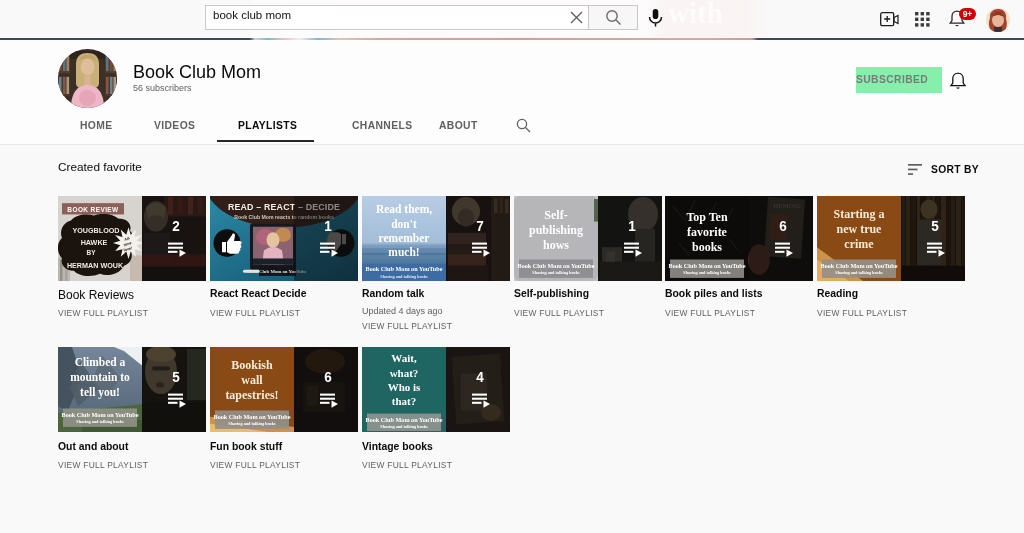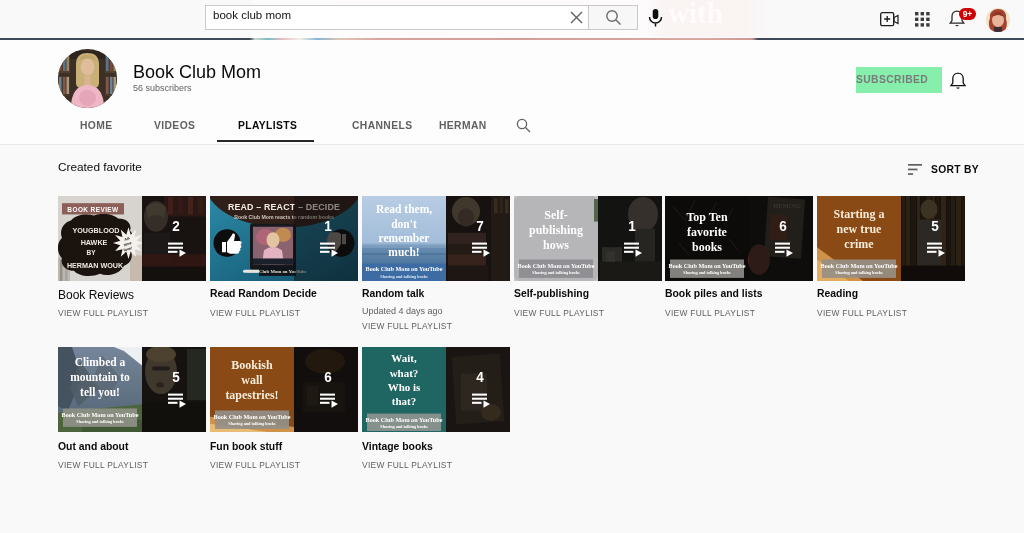--- a/index.html
+++ b/index.html
@@ -112,21 +112,21 @@
 <svg class="abs" style="left:949px;top:71px" width="18" height="19" viewBox="0 0 18 19">
 <path d="M9 1.5 l0 1.2 M9 2.2 c3.4 0 5.2 2.5 5.2 5.4 v4.4 l1.9 2.7 H1.9 L3.8 12 V7.6 c0 -2.9 1.8 -5.4 5.2 -5.4 z" fill="none" stroke="#111" stroke-width="1.3"></path>
 <path d="M7.2 16.4 a1.9 1.9 0 0 0 3.6 0 z" fill="#111"></path>
 </svg>
 
 <div class="abs" style="left:0;top:113px;width:1024px;height:31px;background:#fdfdfd;"></div>
 <div class="abs" style="left:80px;top:119.5px;font-size:10.3px;color:#606060;letter-spacing:0.4px;font-weight:bold;">HOME</div>
 <div class="abs" style="left:154px;top:119.5px;font-size:10.3px;color:#606060;letter-spacing:0.4px;font-weight:bold;">VIDEOS</div>
 <div class="abs" style="left:238px;top:119.5px;font-size:10.3px;color:#0a0a0a;letter-spacing:0.4px;font-weight:bold;">PLAYLISTS</div>
 <div class="abs" style="left:320px;top:119.5px;font-size:10.3px;color:#606060;letter-spacing:0.4px;font-weight:bold;margin-left:32px;">CHANNELS</div>
-<div class="abs" style="left:439px;top:119.5px;font-size:10.3px;color:#606060;letter-spacing:0.4px;font-weight:bold;">HERMAN</div>
+<div class="abs" style="left:439px;top:119.5px;font-size:10.3px;color:#606060;letter-spacing:0.4px;font-weight:bold;">ABOUT</div>
 <svg class="abs" style="left:516px;top:118px" width="15" height="15" viewBox="0 0 15 15">
     <circle cx="6" cy="6" r="4.6" fill="none" stroke="#606060" stroke-width="1.3"></circle>
     <line x1="9.5" y1="9.5" x2="14" y2="14" stroke="#606060" stroke-width="1.3"></line>
   </svg>
 <div class="abs" style="left:217px;top:140px;width:97px;height:2px;background:#282828;"></div>
 <div class="abs" style="left:0;top:143.5px;width:1024px;height:1px;background:#e8e8e8;"></div>
 
 <div class="abs" style="left:58px;top:160px;font-size:11.8px;color:#0a0a0a;">Created favorite</div>
 <svg class="abs" style="left:908px;top:164px" width="15" height="12" viewBox="0 0 15 12">
     <g fill="#606060">
@@ -204,21 +204,21 @@
       <text x="67" y="75.5" font-family="Liberation Serif" font-weight="bold" font-size="4.8" fill="#e8e0d0" text-anchor="middle">Book Club Mom on YouTube</text>
       <rect x="84" y="0" width="64" height="83" fill="#0d0c0b" opacity="0.45"></rect>
 <text x="118" y="34.5" font-family="Liberation Sans" font-size="13.5" font-weight="bold" fill="#ffffff" text-anchor="middle">1</text>
 <g fill="#ffffff">
 <rect x="110" y="45.5" width="15" height="2"></rect>
 <rect x="110" y="49.5" width="15" height="2"></rect>
 <rect x="110" y="53.5" width="9.5" height="2"></rect>
 <path d="M121.5 52.2 L128 55.7 L121.5 59.2 Z"></path>
 </g>
     </svg></div>
-<div style="position:absolute;left:210px;top:287.5px;width:150px;font-size:10.4px;font-weight:bold;color:#0a0a0a;">Read Random Decide</div>
+<div style="position:absolute;left:210px;top:287.5px;width:150px;font-size:10.4px;font-weight:bold;color:#0a0a0a;">React React Decide</div>
 
 <div style="position:absolute;left:210px;top:308px;font-size:8.4px;color:#606060;letter-spacing:0.3px;">VIEW FULL PLAYLIST</div>
 <div style="position:absolute;left:362px;top:196px;width:148px;height:85px;border-radius:22px;"><svg width="148" height="85" viewBox="0 0 148 83" preserveAspectRatio="none">
       <defs>
         <linearGradient id="g3" x1="0" y1="0" x2="0" y2="1">
           <stop offset="0" stop-color="#b9cde4"></stop>
           <stop offset="0.55" stop-color="#a2bdd9"></stop>
           <stop offset="0.60" stop-color="#6a8db2"></stop>
           <stop offset="0.78" stop-color="#50799f"></stop>
           <stop offset="1" stop-color="#48719b"></stop>

